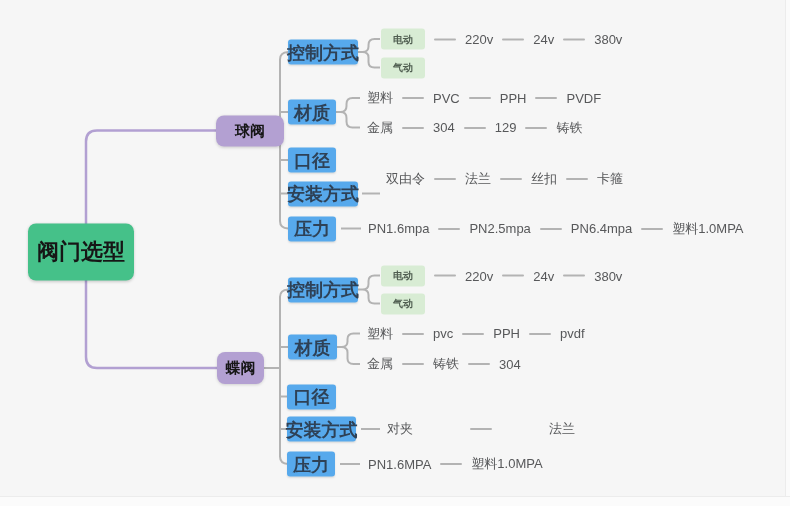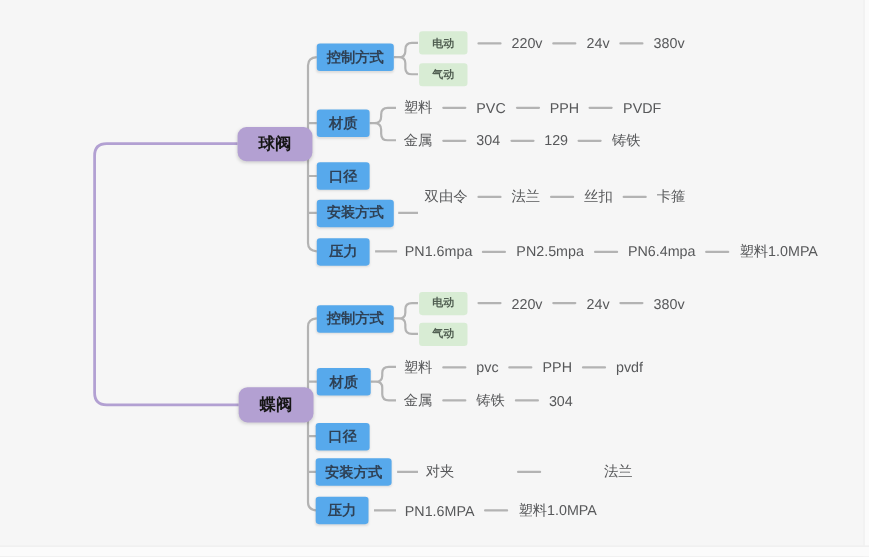--- a/index.html
+++ b/index.html
@@ -23,21 +23,21 @@
     font-size:22px;box-shadow:0 1px 3px rgba(0,0,0,.18);
   }
   .branch{
     border-radius:8px;
     background:var(--branch-bg,#b3a0d2);color:var(--branch-text,#161616);
     font-size:15px;box-shadow:0 1px 3px rgba(0,0,0,.15);
   }
   .topic{
     height:25px;border-radius:3px;
     background:var(--topic-bg,#57a9ec);color:var(--topic-text,#2e4156);
-    font-size:13px;box-shadow:0 1px 2px rgba(0,0,0,.10);
+    font-size:18px;box-shadow:0 1px 2px rgba(0,0,0,.10);
   }
   .row{
     position:absolute;transform:translateY(-50%);
     display:flex;align-items:center;white-space:nowrap;
   }
   .leafbox{
     width:44px;height:21px;border-radius:3px;flex:none;
     background:var(--leafbox-bg,#d8ecd4);color:var(--leafbox-text,#515f52);
     display:flex;align-items:center;justify-content:center;
     font-size:10px;font-weight:bold;
@@ -51,23 +51,24 @@
 <body>
 
 <div class="canvas">
 
   <svg class="links" viewBox="0 0 790 506" xmlns="http://www.w3.org/2000/svg">
     <path class="purple" d="M216 130.5 H97 Q86 130.5 86 141.5 V357 Q86 368 97 368 H217"></path>
     <path class="gray" d="M265 130.5 H280 M288 52 Q280 52.5 280 59.5 V221 Q280 228 288 228.5 M280 112 H288 M280 160 H288 M280 193.5 H288 M358 52 H362.5 Q368.5 52 368.5 46.5 V45 Q368.5 39 374.5 39 H380 M358 52 H362.5 Q368.5 52 368.5 57.5 V62 Q368.5 67.5 374.5 67.5 H380 M336 112 H340.5 Q346.5 112 346.5 106 V104 Q346.5 98 352.5 98 H360 M336 112 H340.5 Q346.5 112 346.5 118 V121.5 Q346.5 127.5 352.5 127.5 H360 M362 193.5 H380 M341 228.5 H361"></path>
     <path class="gray" d="M264 368 H280 M288 289.5 Q280 290 280 297 V456.5 Q280 463.5 288 464 M280 347 H288 M280 396.5 H288 M280 429 H288 M358 289.5 H362.5 Q368.5 289.5 368.5 284 V281 Q368.5 275.5 374.5 275.5 H380 M358 289.5 H362.5 Q368.5 289.5 368.5 295 V298 Q368.5 303.5 374.5 303.5 H380 M337 347 H341.5 Q347.5 347 347.5 341.5 V339 Q347.5 333.5 353.5 333.5 H360 M337 347 H341.5 Q347.5 347 347.5 352.5 V358.5 Q347.5 364 353.5 364 H360 M361 429 H380 M340 464 H360"></path>
   </svg>
 
+  <div class="node root" style="left:28px;top:251.5px;">阀门选型</div>
 
   <div class="node branch" style="left:216px;top:130.5px;width:68px;height:31px;">球阀</div>
-  <div class="node branch" style="left:217px;top:368px;width:68px;height:32px;">蝶阀</div>
+  <div class="node branch" style="left:217px;top:368px;width:47px;height:32px;">蝶阀</div>
 
   <div class="node topic" style="left:288px;top:52px;width:70px;">控制方式</div>
   <div class="node topic" style="left:288px;top:112px;width:48px;">材质</div>
   <div class="node topic" style="left:288px;top:160px;width:48px;">口径</div>
   <div class="node topic" style="left:288px;top:193.5px;width:70px;">安装方式</div>
   <div class="node topic" style="left:288px;top:228.5px;width:48px;">压力</div>
 
   <div class="row" style="left:381px;top:39px;">
     <span class="leafbox">电动</span>
     <span class="dash"></span>

